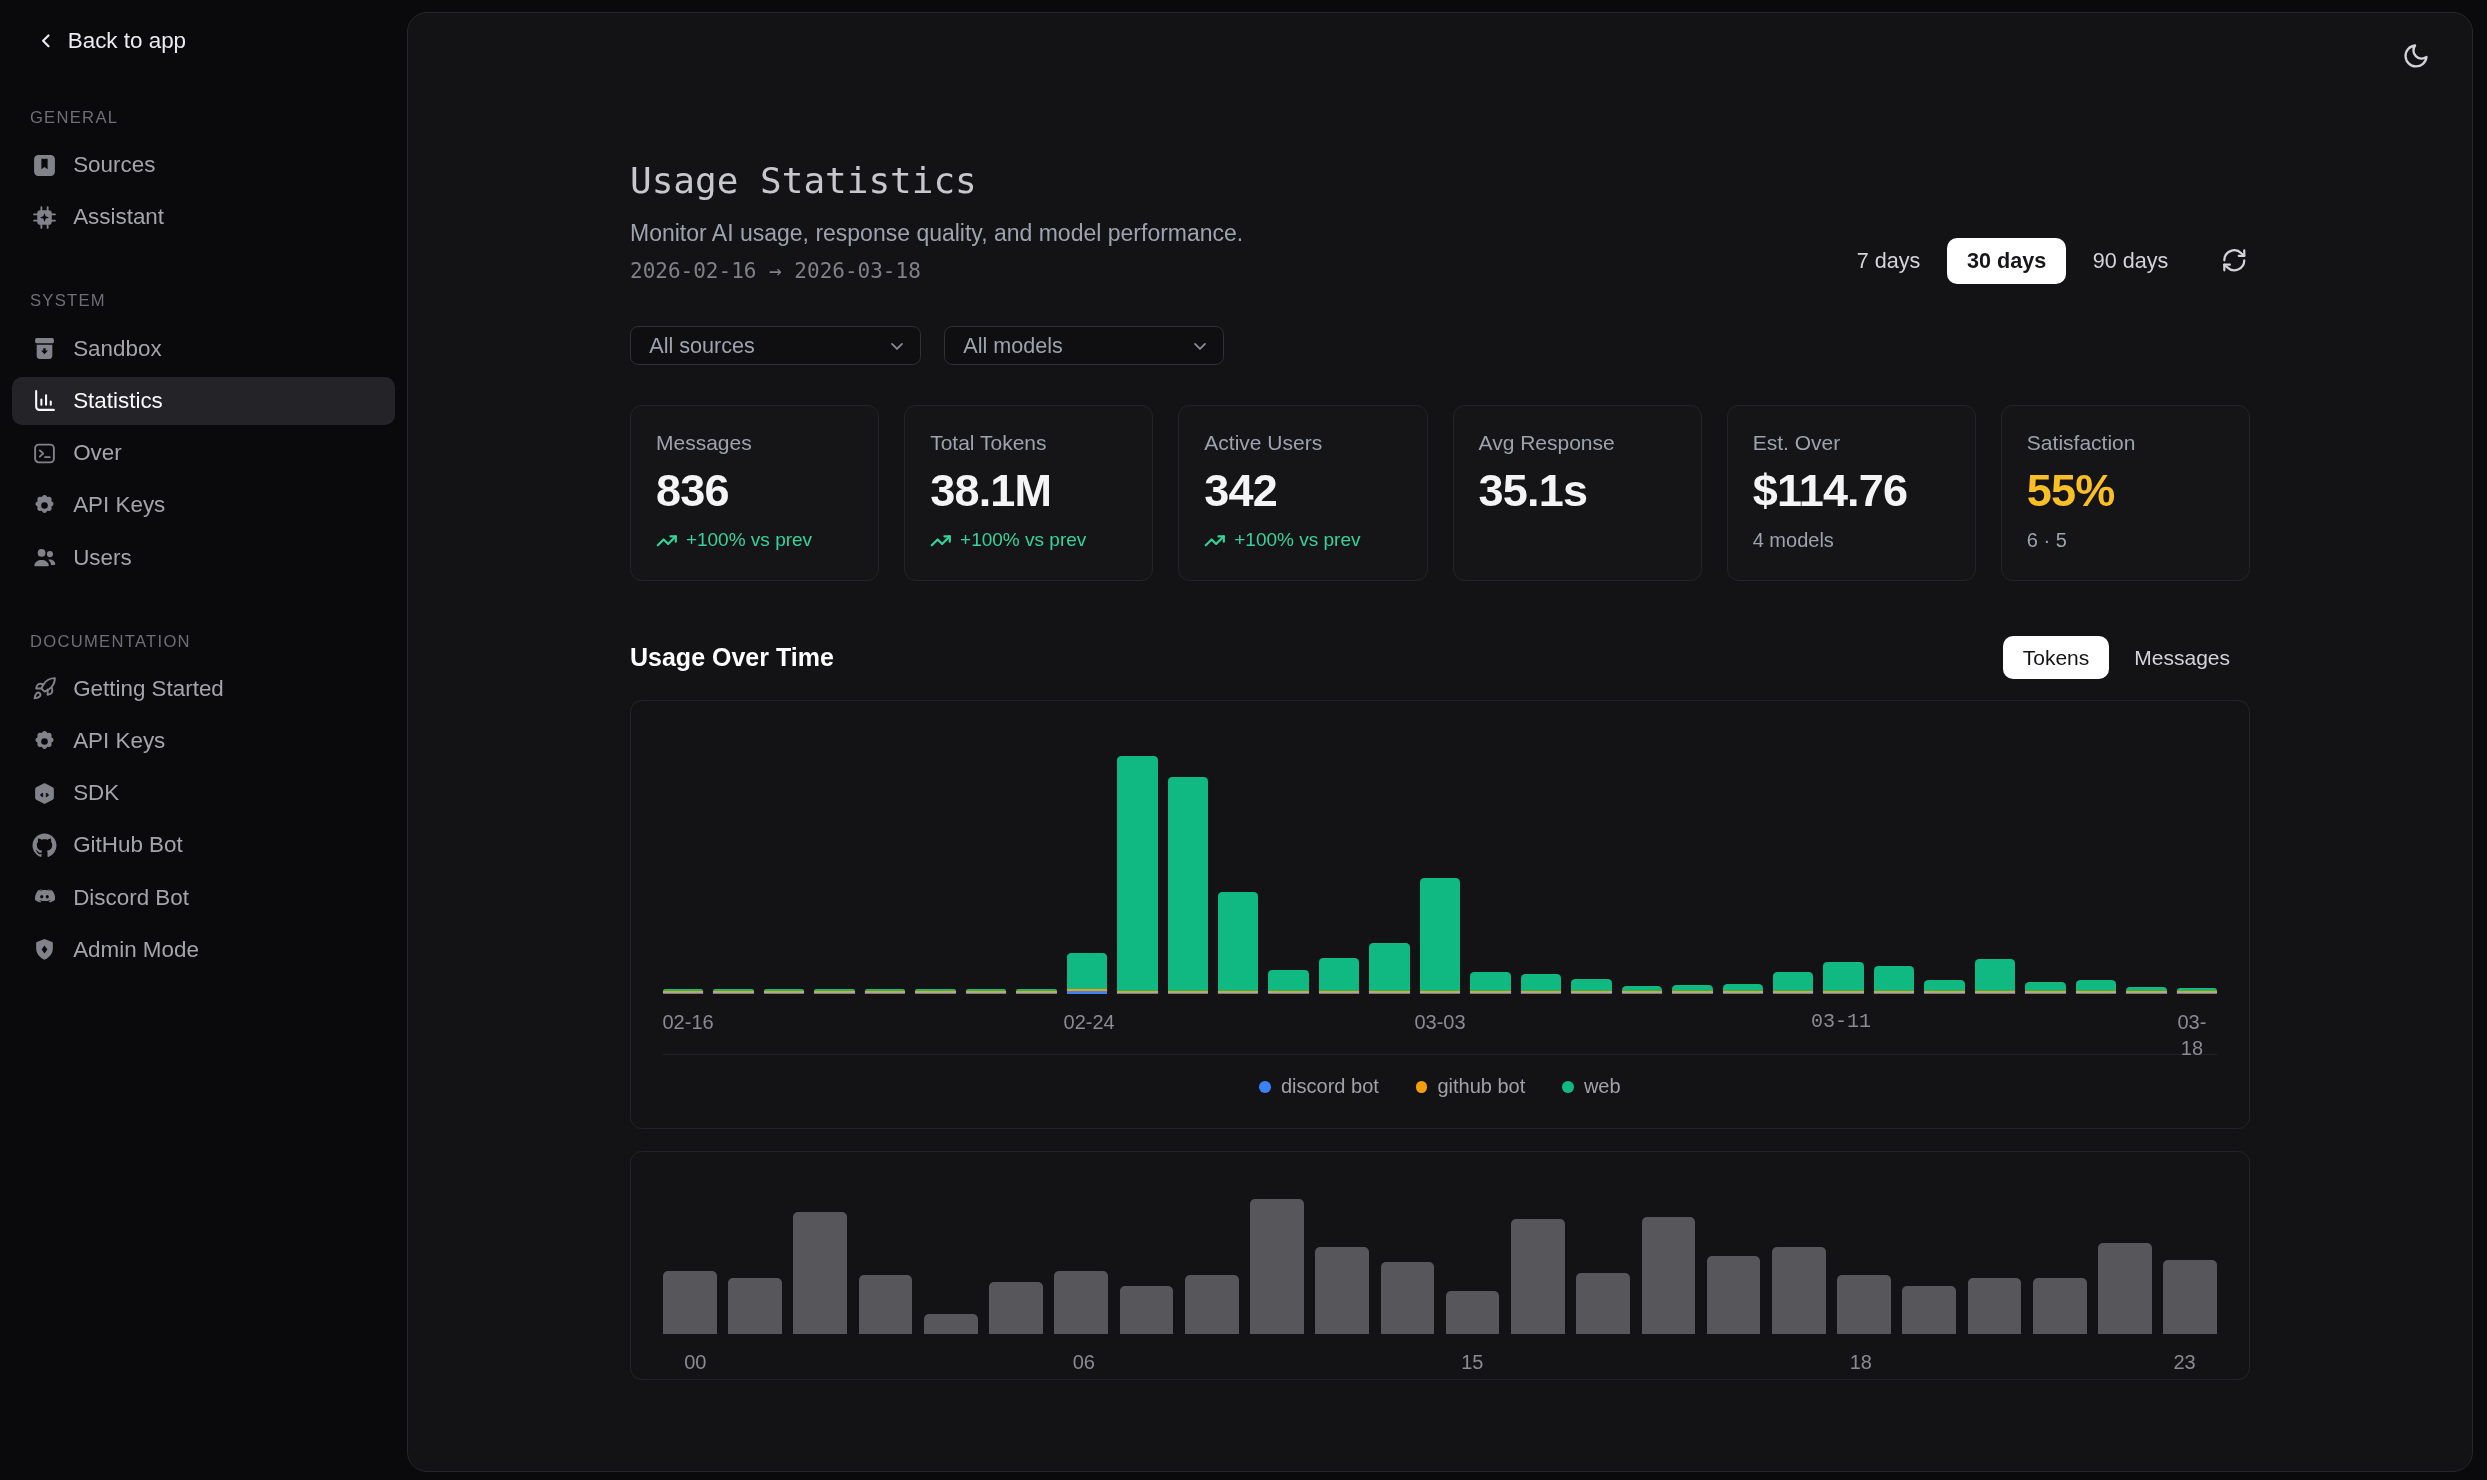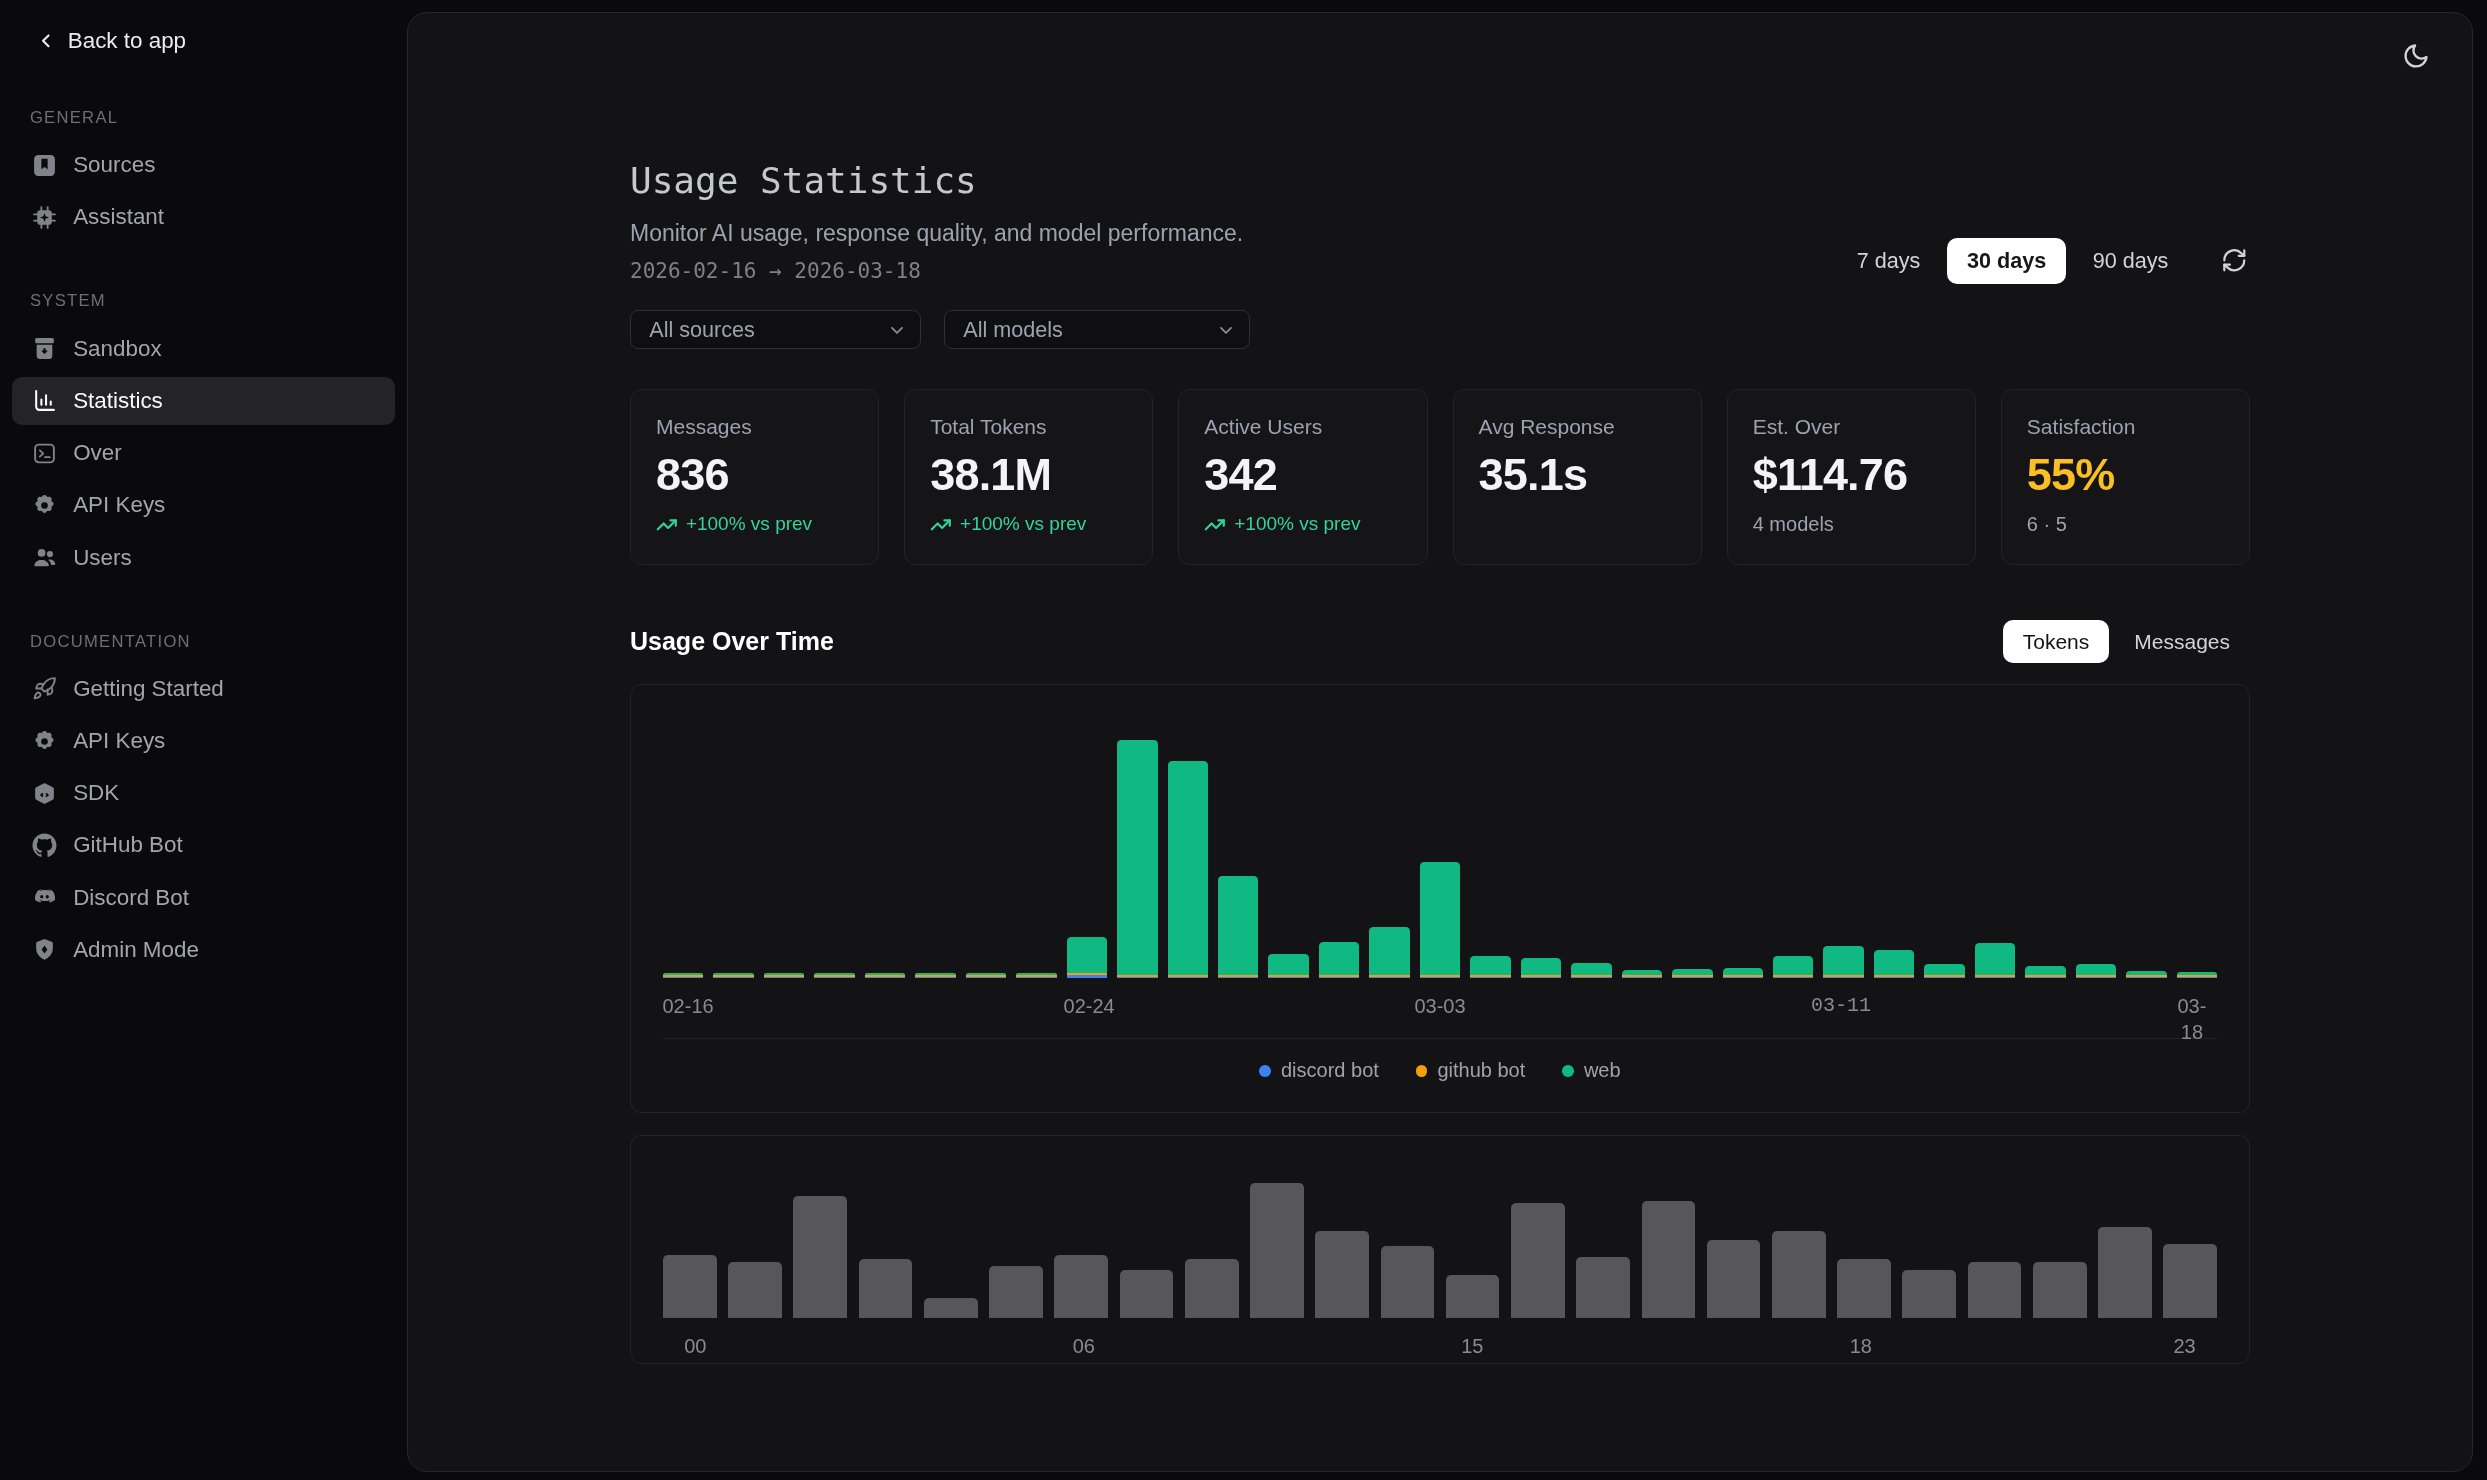--- a/index.html
+++ b/index.html
@@ -27,25 +27,25 @@
   .header-row { display:flex; justify-content:space-between; align-items:flex-end; }
   .page-title { font-family:"DejaVu Sans Mono",monospace; font-size:36px; font-weight:500; color:#c7c7ce; line-height:1.2; }
   .page-subtitle { margin-top:18.3px; font-size:23px; color:#9ca3af; line-height:1.2; }
   .page-date { margin-top:11.6px; font-family:"DejaVu Sans Mono",monospace; font-size:21px; color:#80808a; line-height:1.2; }
   .range-controls { display:flex; align-items:center; gap:6.6px; margin-top:43px; }
   .range-btn { font-family:"Liberation Sans",sans-serif; font-size:21.6px; color:#d4d4d8; padding:10px 20px; border-radius:10px; background:transparent; border:none; font-weight:500; cursor:pointer; }
   .range-btn.active { background:#ffffff; color:#17171a; font-weight:600; }
   .refresh-btn { margin-left:23px; width:32px; height:32px; background:none; border:none; color:#d4d4d8; cursor:pointer; }
   .refresh-btn .ic { width:26.6px; height:26.6px; }
 
-  .filters-row { display:flex; gap:23px; margin-top:26px; }
+  .filters-row { display:flex; gap:23px; margin-top:42px; }
   .select { height:39px; border:0.8px solid #303035; border-radius:8.3px; display:flex; align-items:center; justify-content:space-between; padding:0 13.3px 0 18.3px; color:#9ca3af; font-size:21.6px; background:#0f0f12; cursor:pointer; }
   .select .ic { width:20px; height:20px; color:#8a8a93; }
   .select.sources { width:291px; }
-  .select.models  { width:306px; }
+  .select.models  { width:280px; }
 
   .stats-row { display:flex; gap:25px; margin-top:40px; }
   .stat-card { flex:1; height:176px; border:0.8px solid #242428; border-radius:11.6px; background:#151518; padding:25px; }
   .stat-label { font-size:21px; color:#9ca3af; }
   .stat-value { margin-top:11.6px; font-size:45px; font-weight:700; color:#f4f4f6; letter-spacing:-0.8px; line-height:1.05; }
   .stat-extra { margin-top:15px; font-size:19px; color:#34d399; display:flex; align-items:center; gap:8.3px; }
   .stat-extra .ic { width:21.6px; height:21.6px; }
   .stat-extra.sub { color:#9ca3af; font-size:20px; }
 
   .section-row { display:flex; justify-content:space-between; align-items:center; margin-top:55px; }

